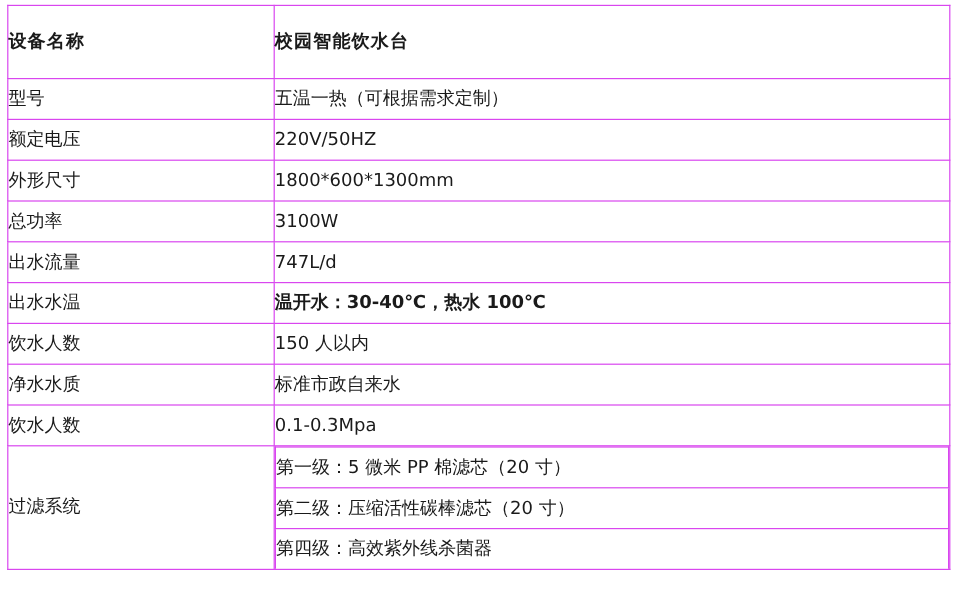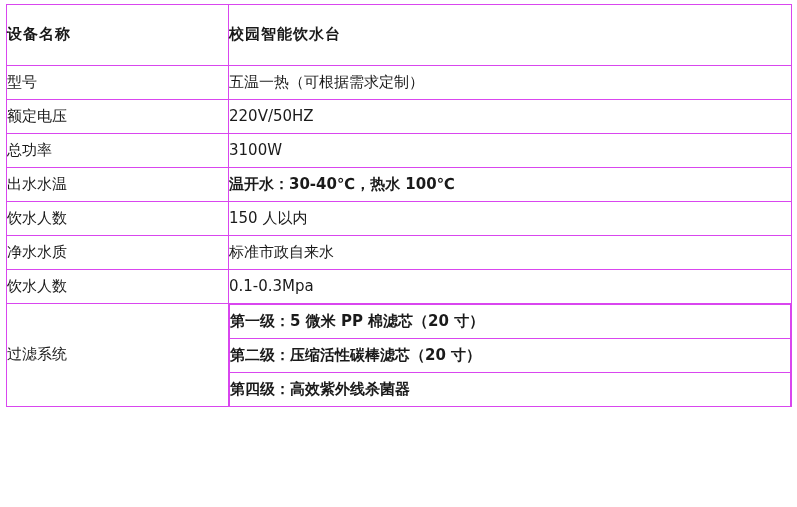--- a/index.html
+++ b/index.html
@@ -56,21 +56,20 @@
   .filter-label {
     font-size: 15px;
   }
   .value-cell {
     font-size: 15px;
   }
   .subtable {
     width: 100%;
     border-collapse: collapse;
     table-layout: fixed;
-    font-weight: bold;
   }
   .subtable td {
     border: none;
     border-bottom: 1px solid #c9c9c9;
     height: 33px;
     font-size: 15px;
   }
   .subtable tr:last-child td {
     border-bottom: none;
   }
@@ -93,22 +92,30 @@
 
       <tr class="r-normal">
         <td class="label-cell">型号</td>
         <td class="value-cell">五温一热（可根据需求定制）</td>
       </tr>
       <tr class="r-normal">
         <td class="label-cell">额定电压</td>
         <td class="value-cell">220V/50HZ</td>
       </tr>
       <tr class="r-normal">
+        <td class="label-cell">外形尺寸</td>
+        <td class="value-cell">1800*600*1300mm</td>
+      </tr>
+      <tr class="r-normal">
         <td class="label-cell">总功率</td>
         <td class="value-cell">3100W</td>
+      </tr>
+      <tr class="r-normal">
+        <td class="label-cell">出水流量</td>
+        <td class="value-cell">747L/d</td>
       </tr>
       <tr class="r-normal">
         <td class="label-cell">出水水温</td>
         <td class="value-cell nowrap">温开水：30-40℃，热水 100℃</td>
       </tr>
       <tr class="r-normal">
         <td class="label-cell">饮水人数</td>
         <td class="value-cell">150 人以内</td>
       </tr>
       <tr class="r-normal">

